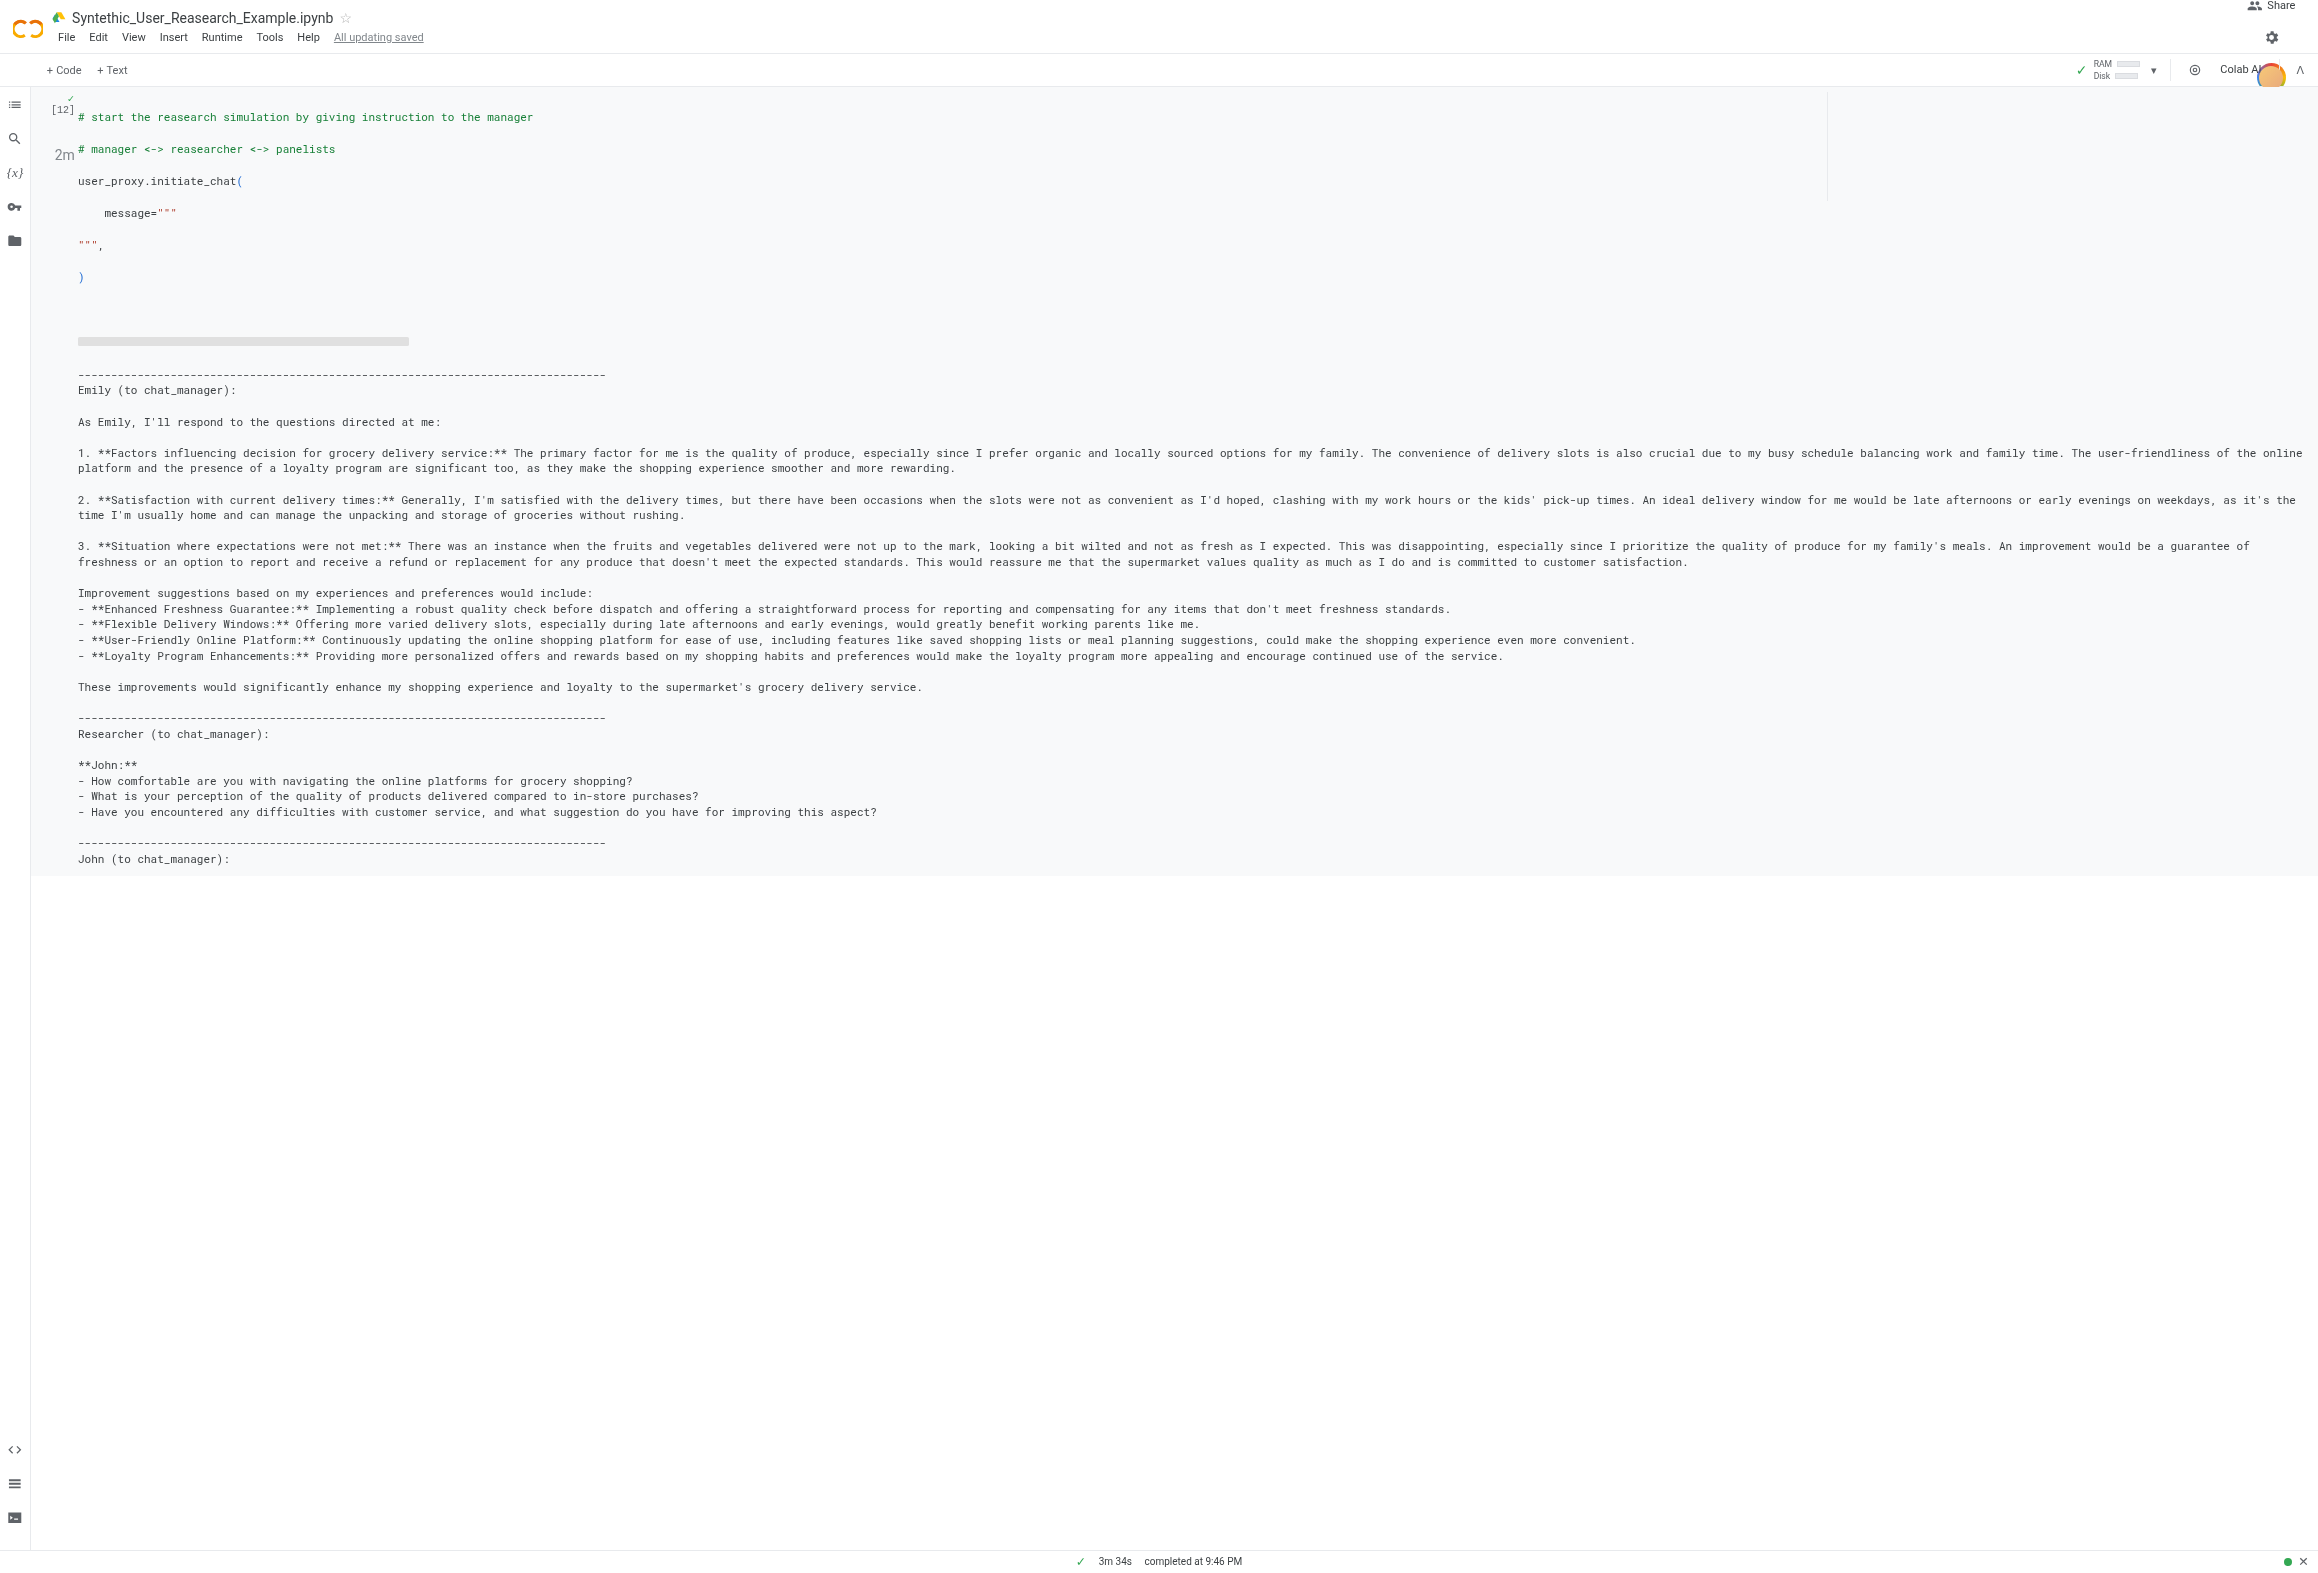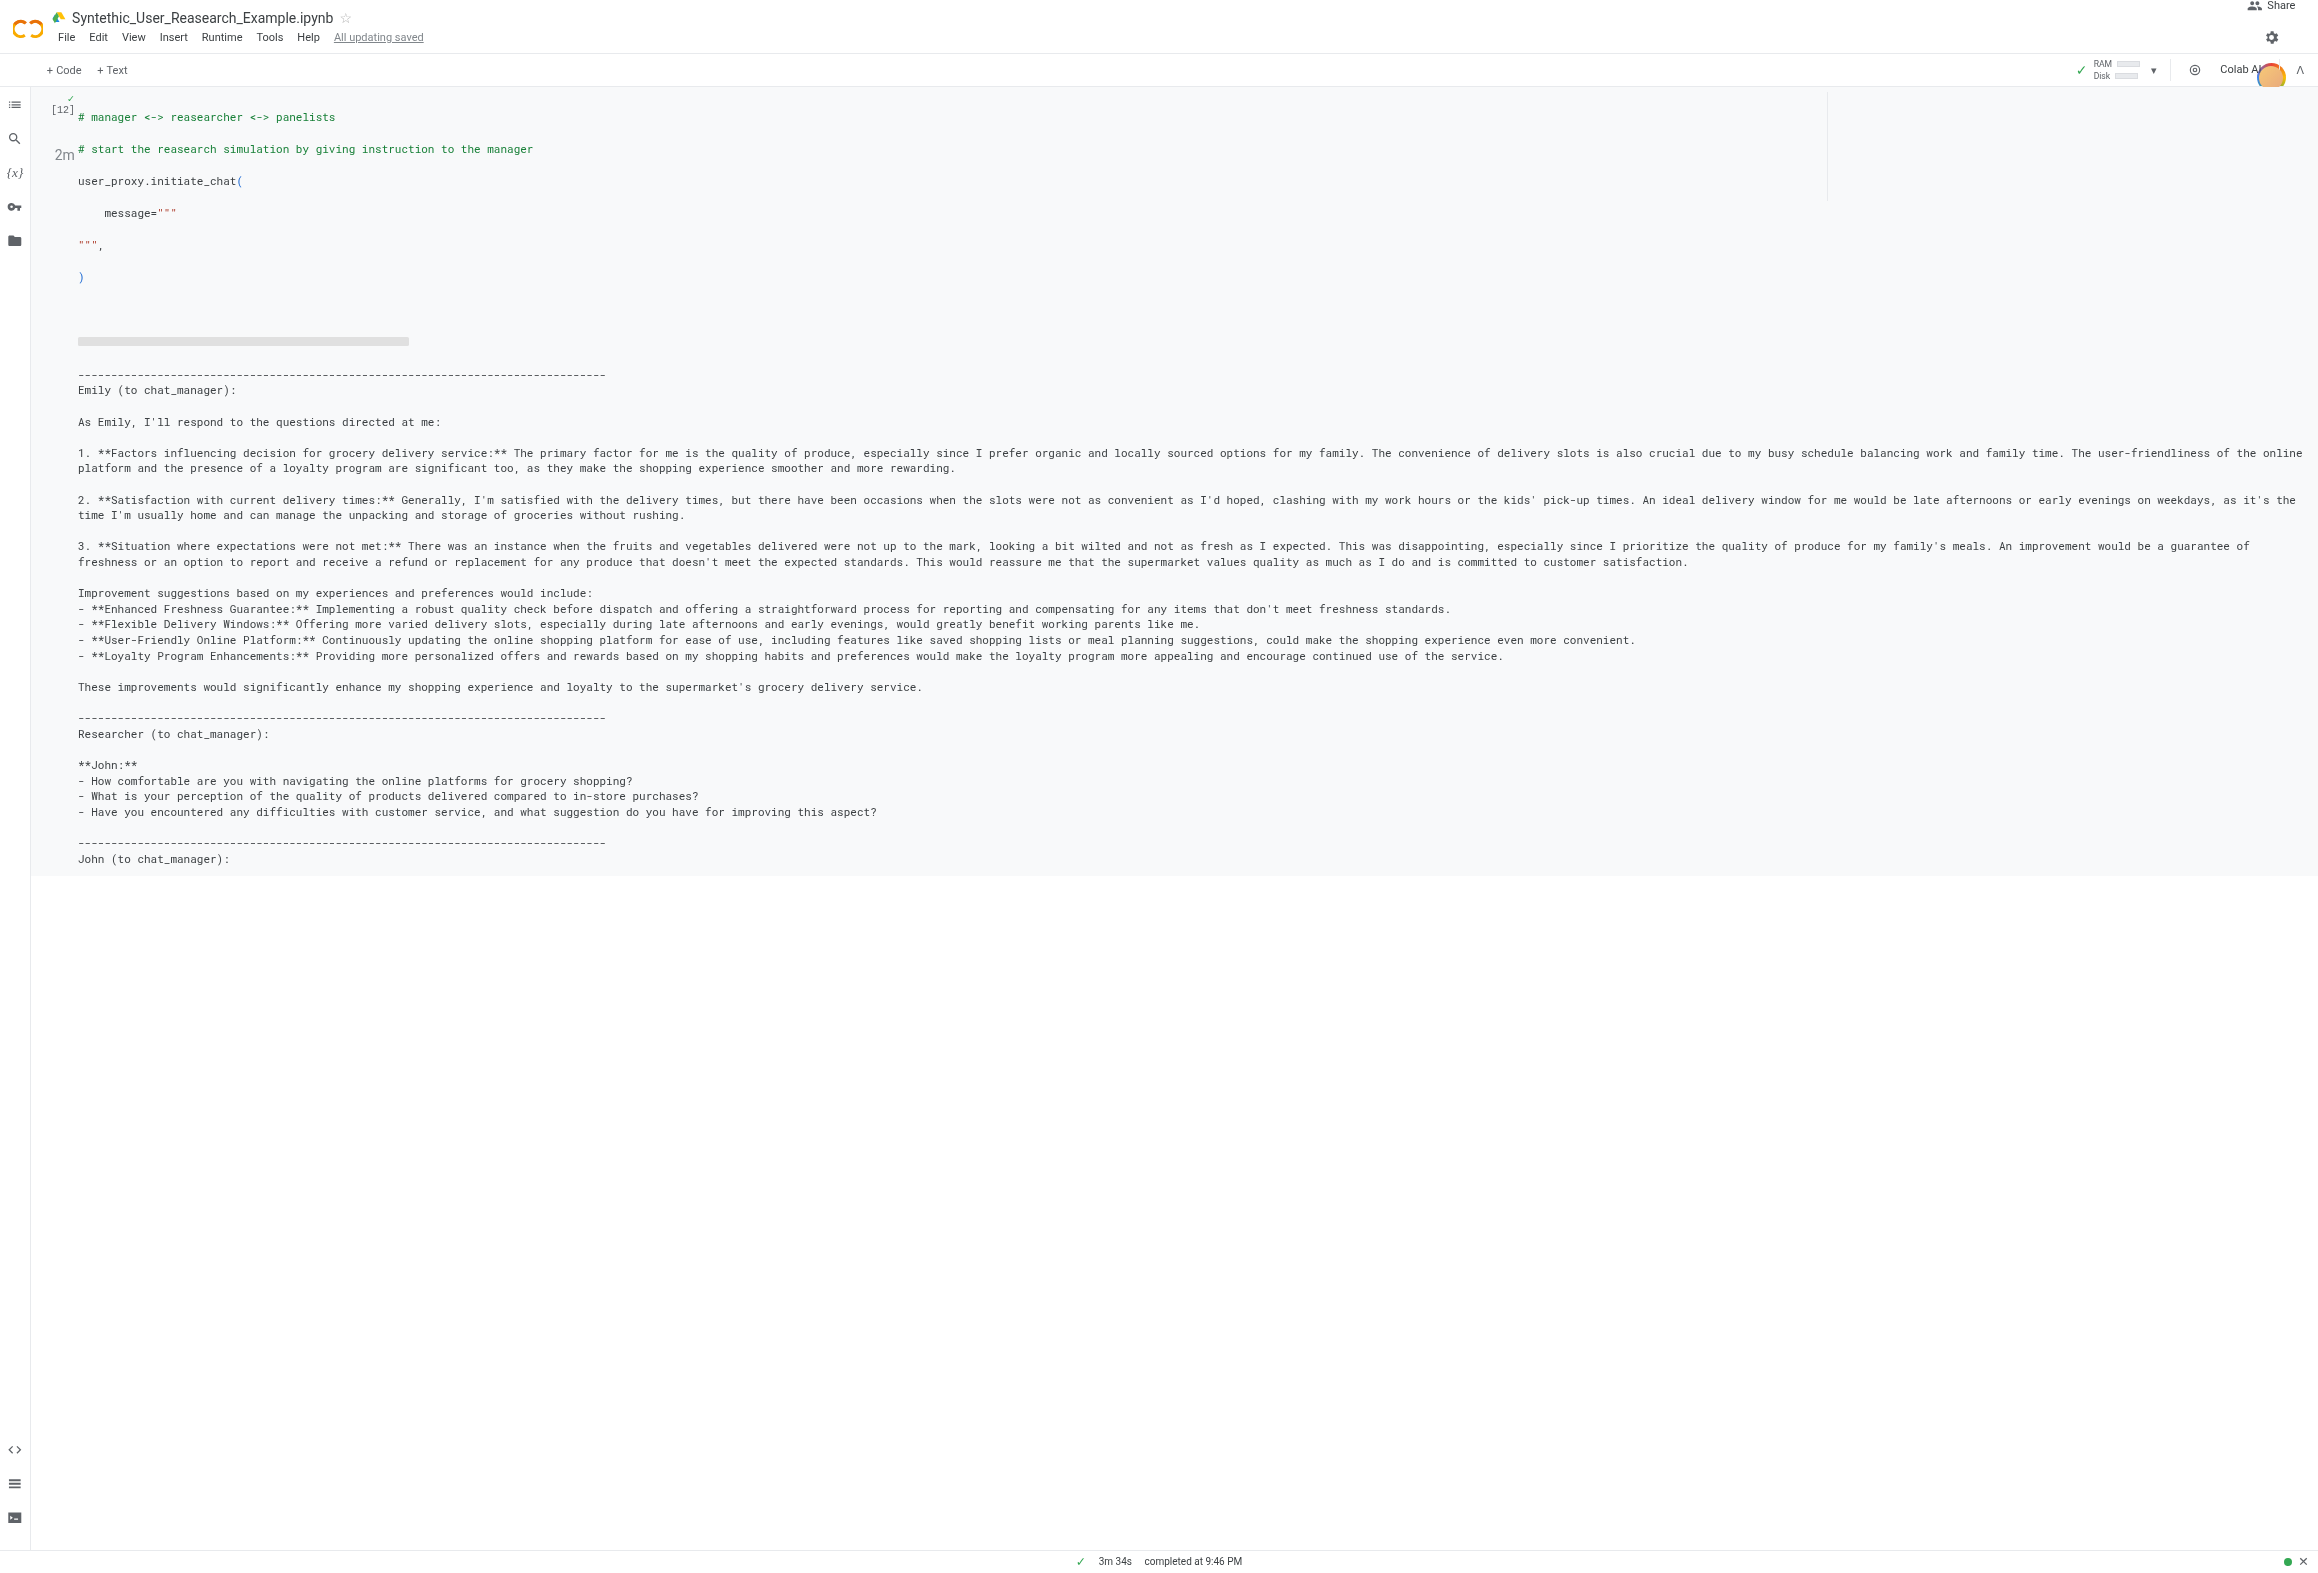--- a/index.html
+++ b/index.html
@@ -191,22 +191,22 @@
 
   <div class="content">
     <div class="cell">
       <div class="cell-gutter">
         <span class="run-check">✓</span>
         <span class="exec-count">[12]</span>
         <span class="exec-time">2m</span>
       </div>
       <div class="cell-body">
         <div class="code-area">
+<span class="line c-comment"># start the reasearch simulation by giving instruction to the manager</span>
 <span class="line c-comment"># manager &lt;-&gt; reasearcher &lt;-&gt; panelists</span>
-<span class="line c-comment"># start the reasearch simulation by giving instruction to the manager</span>
 <span class="line"><span class="c-plain">user_proxy.initiate_chat</span><span class="c-punc">(</span></span>
 <span class="line"><span class="c-plain">    message=</span><span class="c-str">"""</span></span>
 <span class="line"><span class="c-str">"""</span><span class="c-plain">,</span></span>
 <span class="line c-punc">)</span>
           <div class="code-divider-right"></div>
         </div>
         <div class="hscroll"></div>
         <div class="output">
 --------------------------------------------------------------------------------
 Emily (to chat_manager):

